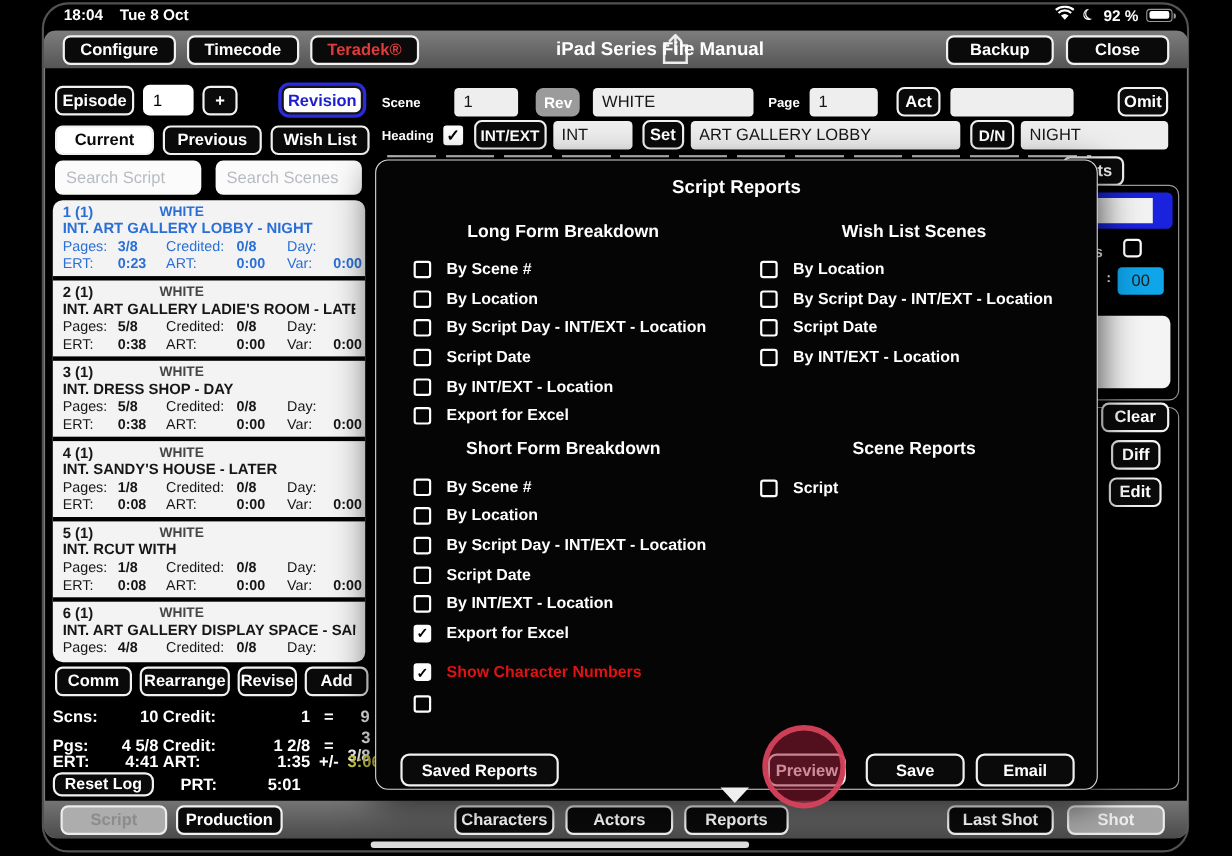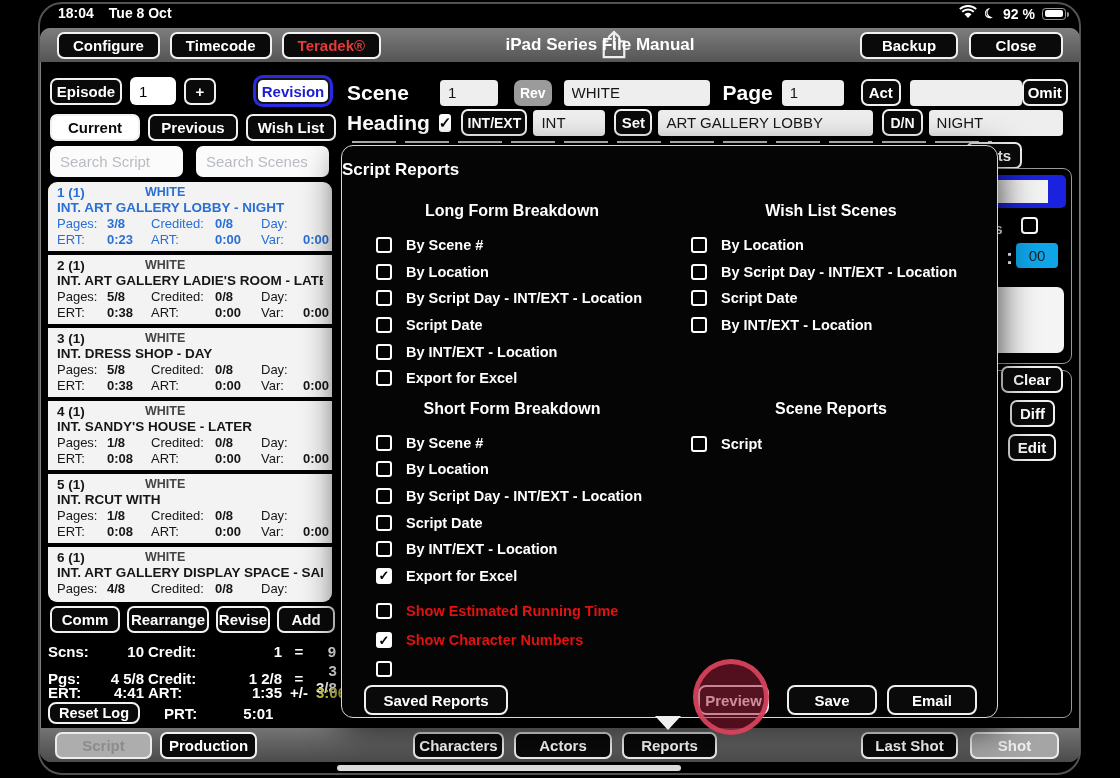--- a/index.html
+++ b/index.html
@@ -21,21 +21,21 @@
   
   .btn{display:inline-flex;align-items:center;justify-content:center;background:#0a0a0a;color:#fff;
        border:2px solid #f1f1f1;border-radius:7px;font-weight:700;font-size:15px;height:27px;white-space:nowrap;}
   .btn.red-text{color:#e23b3b;}
   .btn.gray{background:#9b9b9b;border:none;}
   .btn.toggled{background:#adadad;border-color:#ececec;color:#8c8c8c;}
   .btn.toggled-lt{background:#a5a5a5;border-color:#ececec;color:#efefef;}
   .inp{background:#eeeeee;color:#161616;border:none;border-radius:4px;height:26px;font-size:15px;padding:0 8px;font-family:"Liberation Sans",sans-serif;}
   .search{background:#fbfbfb;border-radius:7px;height:31px;width:133px;font-size:15px;padding:0 10px;border:none;font-family:"Liberation Sans",sans-serif;}
   .search::placeholder{color:#b8bcc2;}
-  .lbl{color:#fff;font-weight:700;font-size:21px;}
+  .lbl{color:#fff;font-weight:700;font-size:12px;}
   .chkbox{width:17px;height:17px;border:2.5px solid #fff;border-radius:4px;background:transparent;}
   .hd-chk{width:18px;height:18px;background:#fff;border-radius:3px;color:#000;font-weight:900;font-size:15px;
           display:inline-flex;align-items:center;justify-content:center;}
   .hd-chk::after{content:"✓";}
 
   
   .hb{padding:0 14px;margin-right:10px;}
   .app-title{position:absolute;left:300px;width:520px;text-align:center;color:#fff;font-weight:700;font-size:17px;}
   .hdr-right{margin-left:auto;display:flex;gap:11px;align-items:center;}
   .share{width:32px;height:34px;margin-right:24px;margin-left:auto;display:flex;align-items:center;justify-content:center;}
@@ -87,21 +87,21 @@
   .mins{left:1016px;top:243px;width:42px;height:25px;background:#0ea5e9;border-radius:4px;display:flex;align-items:center;justify-content:center;font-size:15px;color:#222;}
   .white-box{left:990px;top:287px;width:74px;height:66px;background:#f4f4f4;border-radius:7px;}
   .clear-btn{left:1001px;top:366px;width:62px;}
   .diff-btn{left:1010px;top:400px;width:45px;}
   .edit-btn{left:1008px;top:434px;width:48px;}
   .tab-sliver{left:352px;top:141px;width:640px;height:2px;background:repeating-linear-gradient(90deg,#c9c9c9 0 44px,transparent 44px 53px);}
 
   
   .modal{left:341px;top:145px;width:657px;height:573px;background:#050505;border:1px solid #d8d8d8;border-radius:12px;
          box-shadow:0 10px 36px rgba(0,0,0,.8);z-index:5;}
-  .m-title{position:absolute;top:14px;left:0;width:100%;font-size:17px;font-weight:700;color:#fff;}
+  .m-title{position:absolute;top:14px;left:0;width:100%;text-align:center;font-size:17px;font-weight:700;color:#fff;}
   .m-col-left{position:absolute;left:20px;top:56px;width:330px;}
   .m-col-right{position:absolute;left:349px;top:56px;width:300px;}
   .m-heading{height:22px;width:300px;text-align:center;font-size:16px;font-weight:700;color:#fff;margin-bottom:8px;}
   .m-col-right .m-heading{width:280px;}
   .mt8{margin-top:8px;}
   .mt62{margin-top:62px;}
   .chk-row{display:flex;align-items:center;gap:14px;height:26.6px;padding-left:14px;}
   .m-col-right .chk-row{padding-left:0;}
   .chk-row.red-row{height:28.6px;}
   .chk{width:16px;height:16px;min-width:16px;border:2.5px solid #fff;border-radius:3px;background:transparent;
@@ -460,24 +460,20 @@
             <span class="chk"></span>
             <span class="chk-label">By INT/EXT - Location</span>
           </div>
           <div class="chk-row">
             <span class="chk on"></span>
             <span class="chk-label">Export for Excel</span>
           </div>
         </div>
       <div class="mt8">
           <div class="chk-row red-row">
-            <span class="chk"></span>
-            <span class="chk-label">Show Estimated Running Time</span>
-          </div>
-          <div class="chk-row red-row">
             <span class="chk on"></span>
             <span class="chk-label">Show Character Numbers</span>
           </div>
           <div class="chk-row red-row">
             <span class="chk"></span>
           </div>
         </div>
     </div>
     <div class="m-col-right">
       <div class="m-heading">Wish List Scenes</div>

